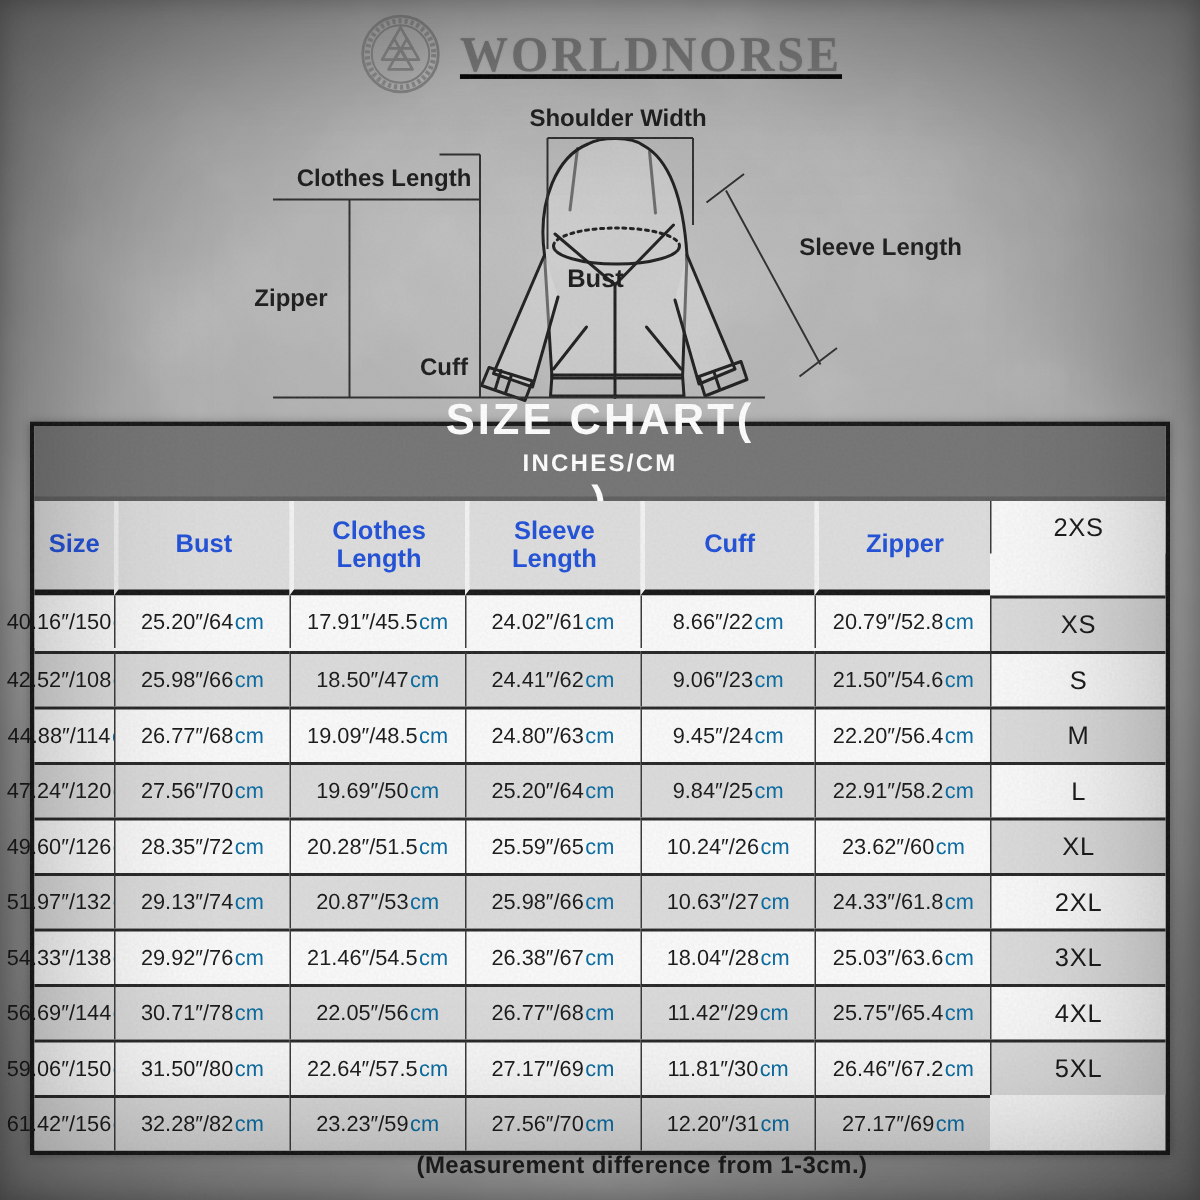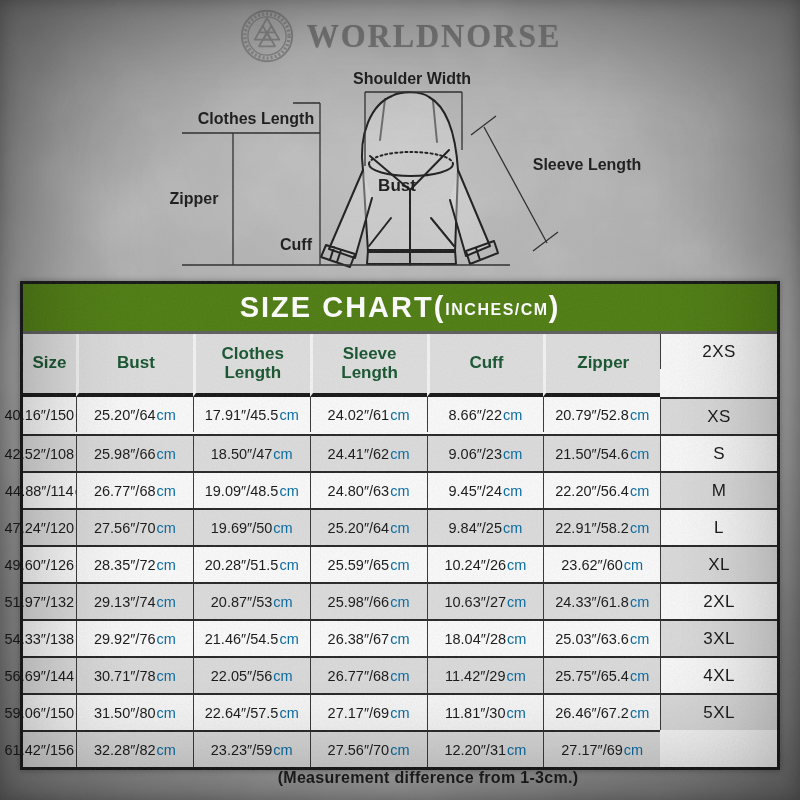--- a/index.html
+++ b/index.html
@@ -12,42 +12,42 @@
       linear-gradient(225deg, rgba(0,0,0,.22), rgba(0,0,0,0) 22%),
       linear-gradient(315deg, rgba(0,0,0,.34), rgba(0,0,0,0) 28%),
       linear-gradient(45deg,  rgba(0,0,0,.30), rgba(0,0,0,0) 26%),
       #b7b7b7;}
   .page::after{content:"";position:absolute;inset:0;z-index:6;pointer-events:none;
     box-shadow:inset 0 0 130px rgba(0,0,0,.42), inset 0 0 18px rgba(0,0,0,.25);}
   svg.blotch{position:absolute;inset:0;z-index:1;pointer-events:none;mix-blend-mode:multiply;opacity:.28;}
   svg.grain{position:absolute;inset:0;z-index:5;pointer-events:none;opacity:.14;}
 
   
-  .logo{position:absolute;left:0;top:8px;width:100%;display:flex;align-items:center;justify-content:center;gap:12px;z-index:2;}
+  .logo{position:absolute;left:0;top:8px;width:100%;display:flex;align-items:center;justify-content:center;gap:12px;z-index:2;text-decoration:underline;}
   .emblem{width:56px;height:56px;}
   .brand{font-family:"Liberation Serif",serif;font-weight:bold;font-size:32px;letter-spacing:2px;
     color:#767676;transform:scaleY(1.04);text-shadow:0 0 1px rgba(90,90,90,.4);}
 
   
   .diagram{position:absolute;left:0;top:0;width:800px;height:278px;z-index:2;}
   .diagram text{font-family:"Liberation Sans",sans-serif;font-weight:bold;fill:#191919;}
   .mline{stroke:#2b2b2b;stroke-width:1.3;fill:none;}
   .gline{stroke:#1c1c1c;stroke-width:2;fill:none;stroke-linejoin:round;stroke-linecap:round;}
   .gfill{fill:rgba(228,228,228,.38);}
 
   
   .table-wrap{position:absolute;left:20px;top:281px;width:760px;z-index:2;
     border:3px solid #141414;box-sizing:border-box;background:#fbfbfb;box-shadow:0 0 6px rgba(0,0,0,.35);}
-  .tbl-title{height:47px;background:#4d7c0f;border-bottom:3px solid #5d5d5d;
-    display:flex;align-items:center;justify-content:center;color:#ffffff;}
+  .tbl-title{height:47px;background:#737373;border-bottom:3px solid #5d5d5d;
+    display:flex;align-items:center;justify-content:center;color:#ffffff;flex-direction:column;}
   .tbl-title .t1{font-weight:bold;font-size:29px;letter-spacing:2px;}
   .tbl-title .t2{font-weight:bold;font-size:16px;letter-spacing:1.5px;padding-top:4px;}
   .size-grid{display:grid;grid-template-columns:53px repeat(6,1fr);}
   .hc{background:#dedede;height:59px;display:flex;align-items:center;justify-content:center;
-    font-weight:bold;font-size:17px;line-height:1.08;text-align:center;color:#14532d;
+    font-weight:bold;font-size:17px;line-height:1.08;text-align:center;color:#1d4ed8;
     border-bottom:4px solid #141414;border-left:3px solid #f4f4f4;white-space:pre-line;}
   .hc:nth-child(7n+1){border-left:none;}
   .dc{height:35px;display:flex;align-items:center;justify-content:center;
     font-size:14.5px;color:#141414;border-top:2px solid #242424;border-left:1px solid #353535;
     background:#fbfbfb;white-space:nowrap;}
   .dc:nth-child(7n+1){border-left:none;}
   .size-grid .alt{background:#dcdcdc;}
   .dc.sz{font-size:17px;letter-spacing:.5px;}
   .dc .cm{color:#0369a1;margin-left:1px;}
   .size-grid .first-row{border-top:none;}

